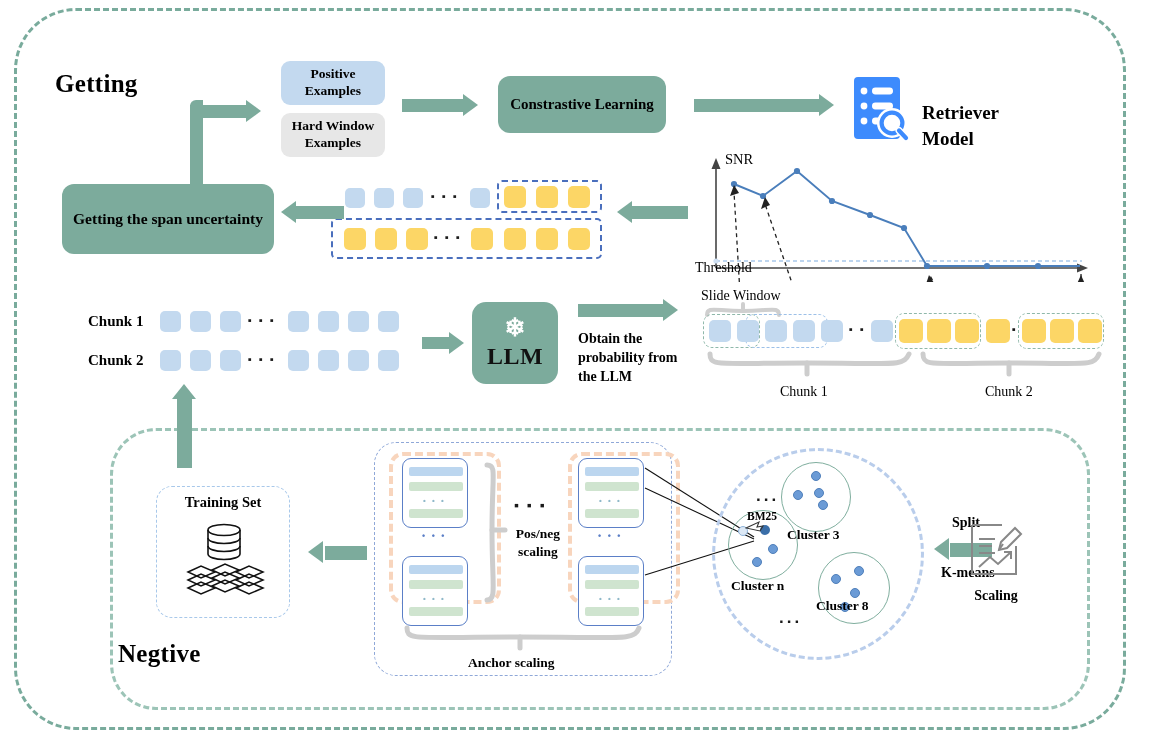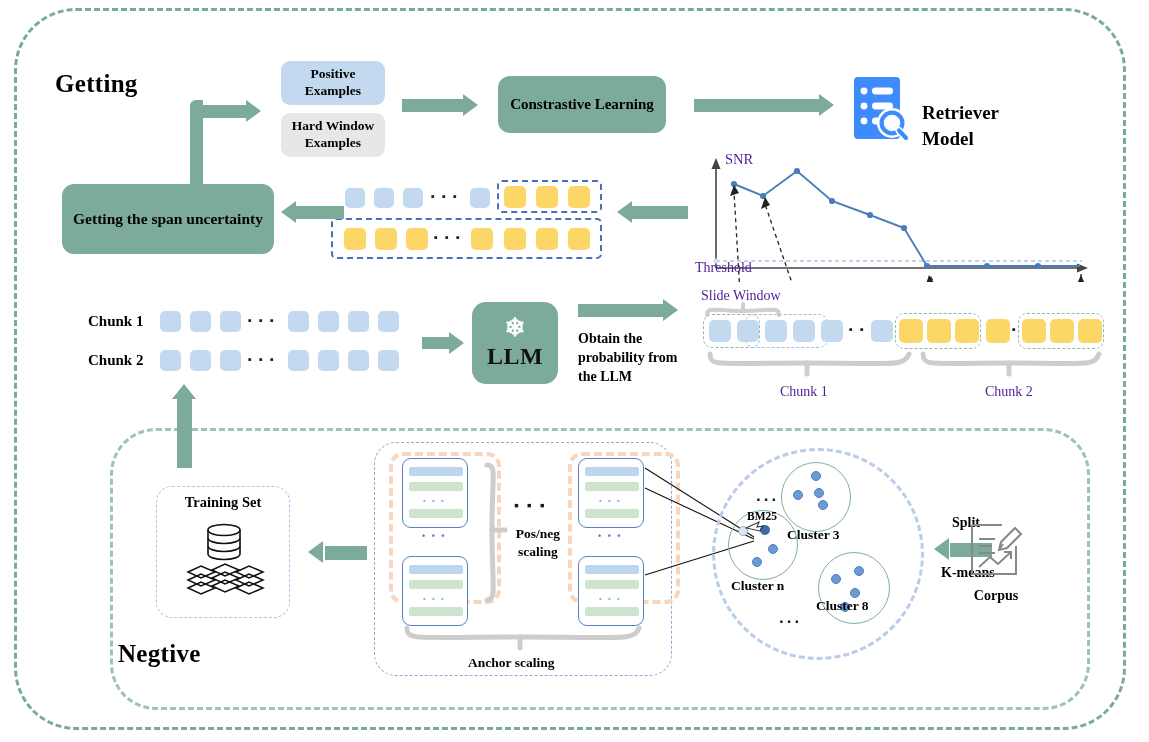--- a/index.html
+++ b/index.html
@@ -44,21 +44,21 @@
   .tok{position:absolute;border-radius:5px;}
   .tok.blue{background:#c3d9ef;}
   .tok.yellow{background:#fcd666;}
   .dots{position:absolute;font-weight:bold;color:#1a1a1a;letter-spacing:2px;
       font-family:"Liberation Sans",sans-serif;}
   
   .dashgrp{position:absolute;border:2.5px dashed #4a6fbd;border-radius:5px;box-sizing:border-box;}
   .dashgrp-teal{position:absolute;border:1.8px dashed #8fb8aa;border-radius:9px;box-sizing:border-box;}
   .dashgrp-lblue{position:absolute;border:1.8px dashed #9cc0e8;border-radius:9px;box-sizing:border-box;}
   
-  .lbl{position:absolute;font-size:14px;color:#4c1d95;}
+  .lbl{position:absolute;font-size:14px;color:#000000;}
   .lbl-b{position:absolute;font-size:14px;color:#000;font-weight:bold;}
   
   #snr-chart{left:690px;top:152px;width:400px;height:130px;}
   
   #training-set-card{left:156px;top:486px;width:134px;height:132px;
      border:1.8px dashed #a8c8ea;border-radius:16px;box-sizing:border-box;background:#fff;}
   #training-set-label{left:156px;top:494px;width:134px;text-align:center;
      font-weight:bold;font-size:14.5px;}
   
   #doccluster-frame{left:374px;top:442px;width:298px;height:234px;
@@ -427,13 +427,13 @@
     <path d="M4,3 L34,3 M4,3 L4,52 L48,52 L48,24" fill="none" stroke="#888" stroke-width="2"></path>
     <line x1="11" y1="17" x2="27" y2="17" stroke="#888" stroke-width="2"></line>
     <line x1="11" y1="24" x2="24" y2="24" stroke="#888" stroke-width="2"></line>
     <line x1="11" y1="31" x2="27" y2="31" stroke="#888" stroke-width="2"></line>
     <polyline points="11,45 22,35 30,42 43,30" fill="none" stroke="#888" stroke-width="2"></polyline>
     <polyline points="36,30 43,30 43,37" fill="none" stroke="#888" stroke-width="2"></polyline>
     <path d="M33,20 L47,6 L53,12 L39,26 L31,28 Z" fill="#fff" stroke="#888" stroke-width="2"></path>
     <line x1="31" y1="28" x2="35" y2="22" stroke="#888" stroke-width="2"></line>
   </svg>
 </div>
-<div class="abs lbl-b" style="left:967px;top:588px;width:58px;text-align:center;font-size:14px;">Corpus</div>
+<div class="abs lbl-b" style="left:967px;top:588px;width:58px;text-align:center;font-size:14px;">Scaling</div>
 
 </body></html>

